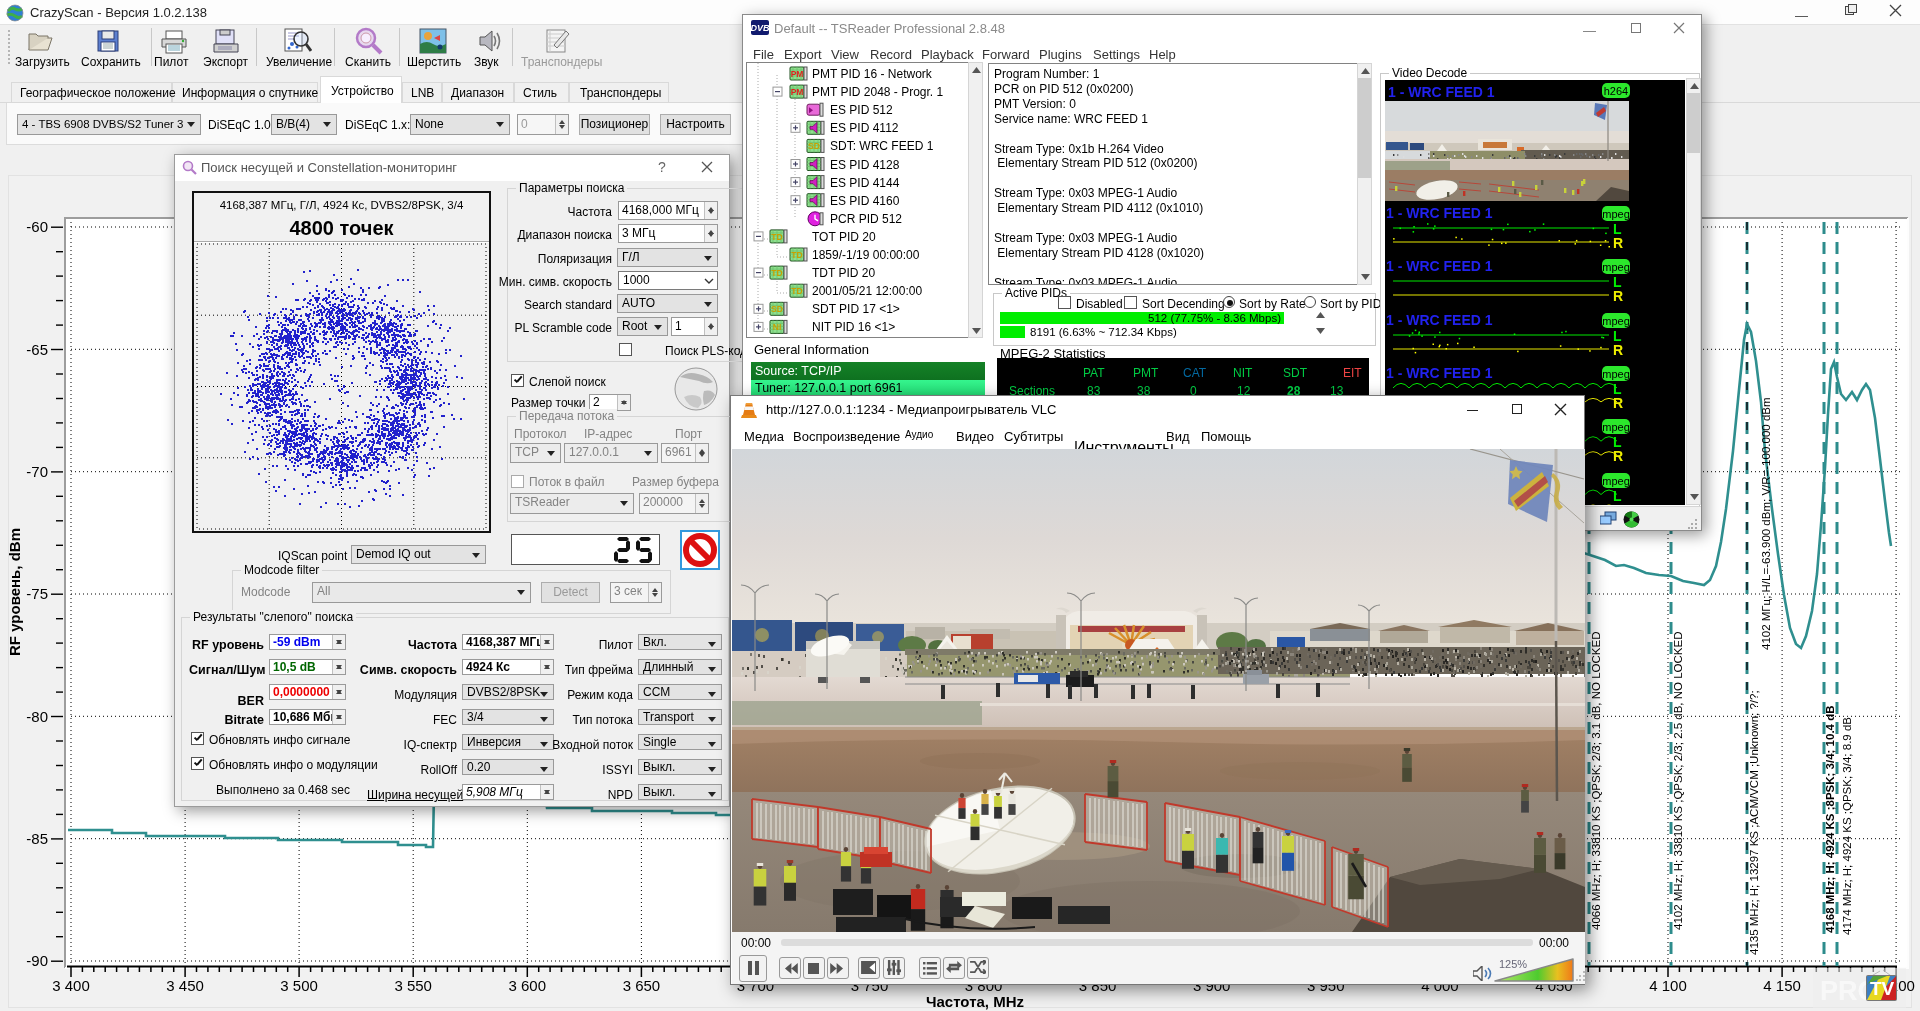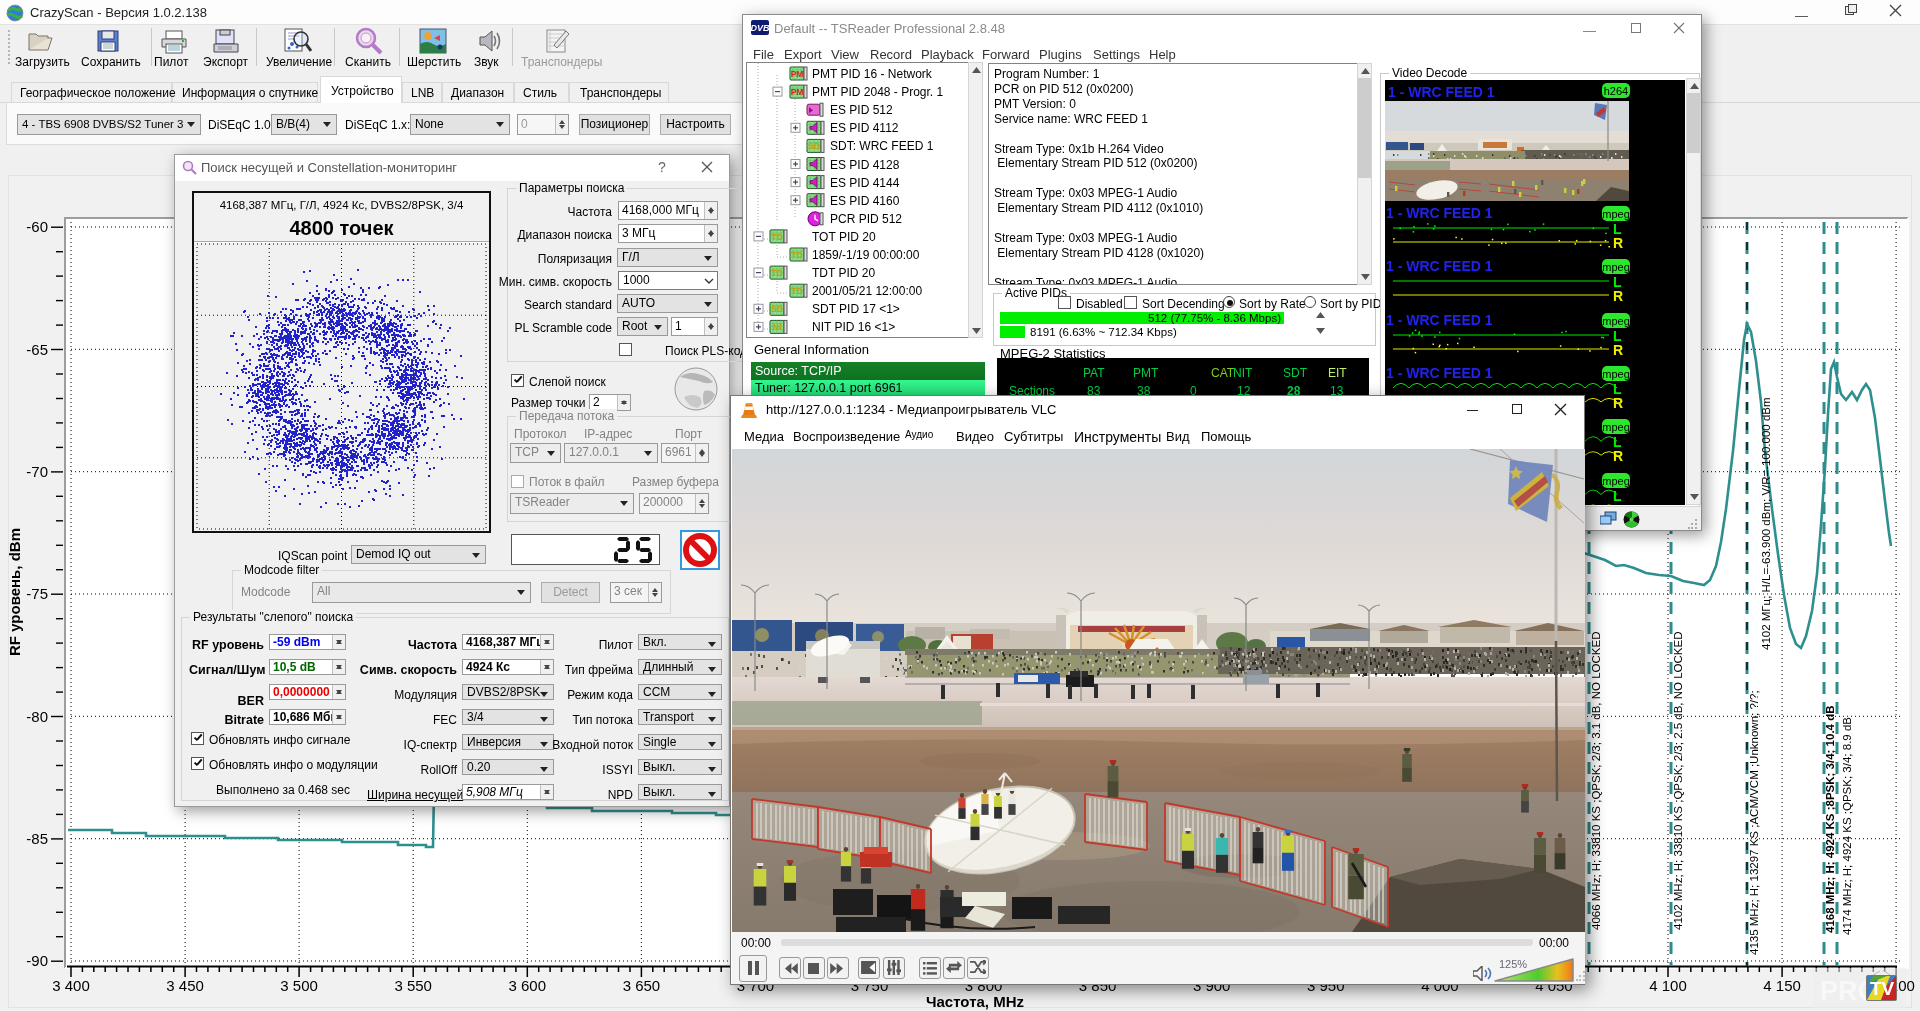--- a/index.html
+++ b/index.html
@@ -821,24 +821,24 @@
 
   <div class="lb" style="left:11px;top:327px;font-size:13px;">General Information</div>
   <div class="abs" style="left:8px;top:347px;width:234px;height:18px;background:linear-gradient(#158227,#0e7120);color:#fff;font-size:12.5px;padding:2px 0 0 4px;">Source: TCP/IP</div>
   <div class="abs" style="left:8px;top:365px;width:234px;height:17px;background:linear-gradient(#36f58e,#22dc74);color:#000;font-size:12.5px;padding:1px 0 0 4px;">Tuner: 127.0.0.1 port 6961</div>
   <div class="abs" style="left:8px;top:382px;width:234px;height:6px;background:#0a6b1a;"></div>
 
   <div class="lb" style="left:257px;top:331px;font-size:13px;">MPEG-2 Statistics</div>
   <div class="abs" style="left:254px;top:343px;width:372px;height:174px;background:#000;color:#00cc44;font-size:12px;">
     <div class="lb" style="left:86px;top:8px;color:#00cc44;">PAT</div>
       <div class="lb" style="left:136px;top:8px;color:#00cc44;">PMT</div>
-      <div class="lb" style="left:186px;top:8px;color:#84cc16;margin-left:28px;">CAT</div>
+      <div class="lb" style="left:186px;top:8px;color:#0369a1;">CAT</div>
       <div class="lb" style="left:236px;top:8px;color:#00cc44;">NIT</div>
       <div class="lb" style="left:286px;top:8px;color:#00cc44;">SDT</div>
-      <div class="lb" style="left:331px;top:8px;color:#bef264;">EIT</div>
+      <div class="lb" style="left:346px;top:8px;color:#ef4444;">EIT</div>
     <div class="lb" style="left:12px;top:26px;color:#00cc44;">Sections</div>
       <div class="lb" style="left:90px;top:26px;color:#00cc44;">83</div>
       <div class="lb" style="left:140px;top:26px;color:#00cc44;">38</div>
       <div class="lb" style="left:193px;top:26px;color:#00cc44;">0</div>
       <div class="lb" style="left:240px;top:26px;color:#00cc44;">12</div>
       <div class="lb" style="left:290px;top:26px;color:#00cc44;font-weight:bold;">28</div>
       <div class="lb" style="left:333px;top:26px;color:#00cc44;">13</div>
   </div>
 
   <div class="gb" style="left:637px;top:58px;width:320px;height:448px;border-color:#c8c8c8;">
@@ -1172,21 +1172,21 @@
   <div class="abs" style="left:781px;top:8px;width:10px;height:10px;border:1.4px solid #222;"></div>
   <svg class="abs" style="left:823px;top:7px" width="13" height="13">
       <path d="M1 1 L12 12 M12 1 L1 12" stroke="#222" stroke-width="1.4"></path>
     </svg>
 
   <div class="lb" style="left:13px;top:33px;font-size:13px;">Медиа</div>
   <div class="lb" style="left:62px;top:33px;font-size:13px;">Воспроизведение</div>
   <div class="lb" style="left:174px;top:33px;font-size:10px;">Аудио</div>
   <div class="lb" style="left:225px;top:33px;font-size:13px;">Видео</div>
   <div class="lb" style="left:273px;top:33px;font-size:13px;">Субтитры</div>
-  <div class="lb" style="left:343px;top:33px;font-size:14px;">Инструменты</div>
+  <div class="lb" style="left:343px;top:43px;font-size:16px;">Инструменты</div>
   <div class="lb" style="left:435px;top:33px;font-size:13px;">Вид</div>
   <div class="lb" style="left:470px;top:33px;font-size:13px;">Помощь</div>
 
   <svg class="abs" style="left:1px;top:53px" width="853" height="483" viewBox="732 448 853 483">
     <defs>
       <linearGradient id="sky" x1="0" y1="0" x2="0" y2="1">
         <stop offset="0" stop-color="#d2d6da"></stop>
         <stop offset="0.5" stop-color="#ded9d6"></stop>
         <stop offset="1" stop-color="#eae4dc"></stop>
       </linearGradient>

